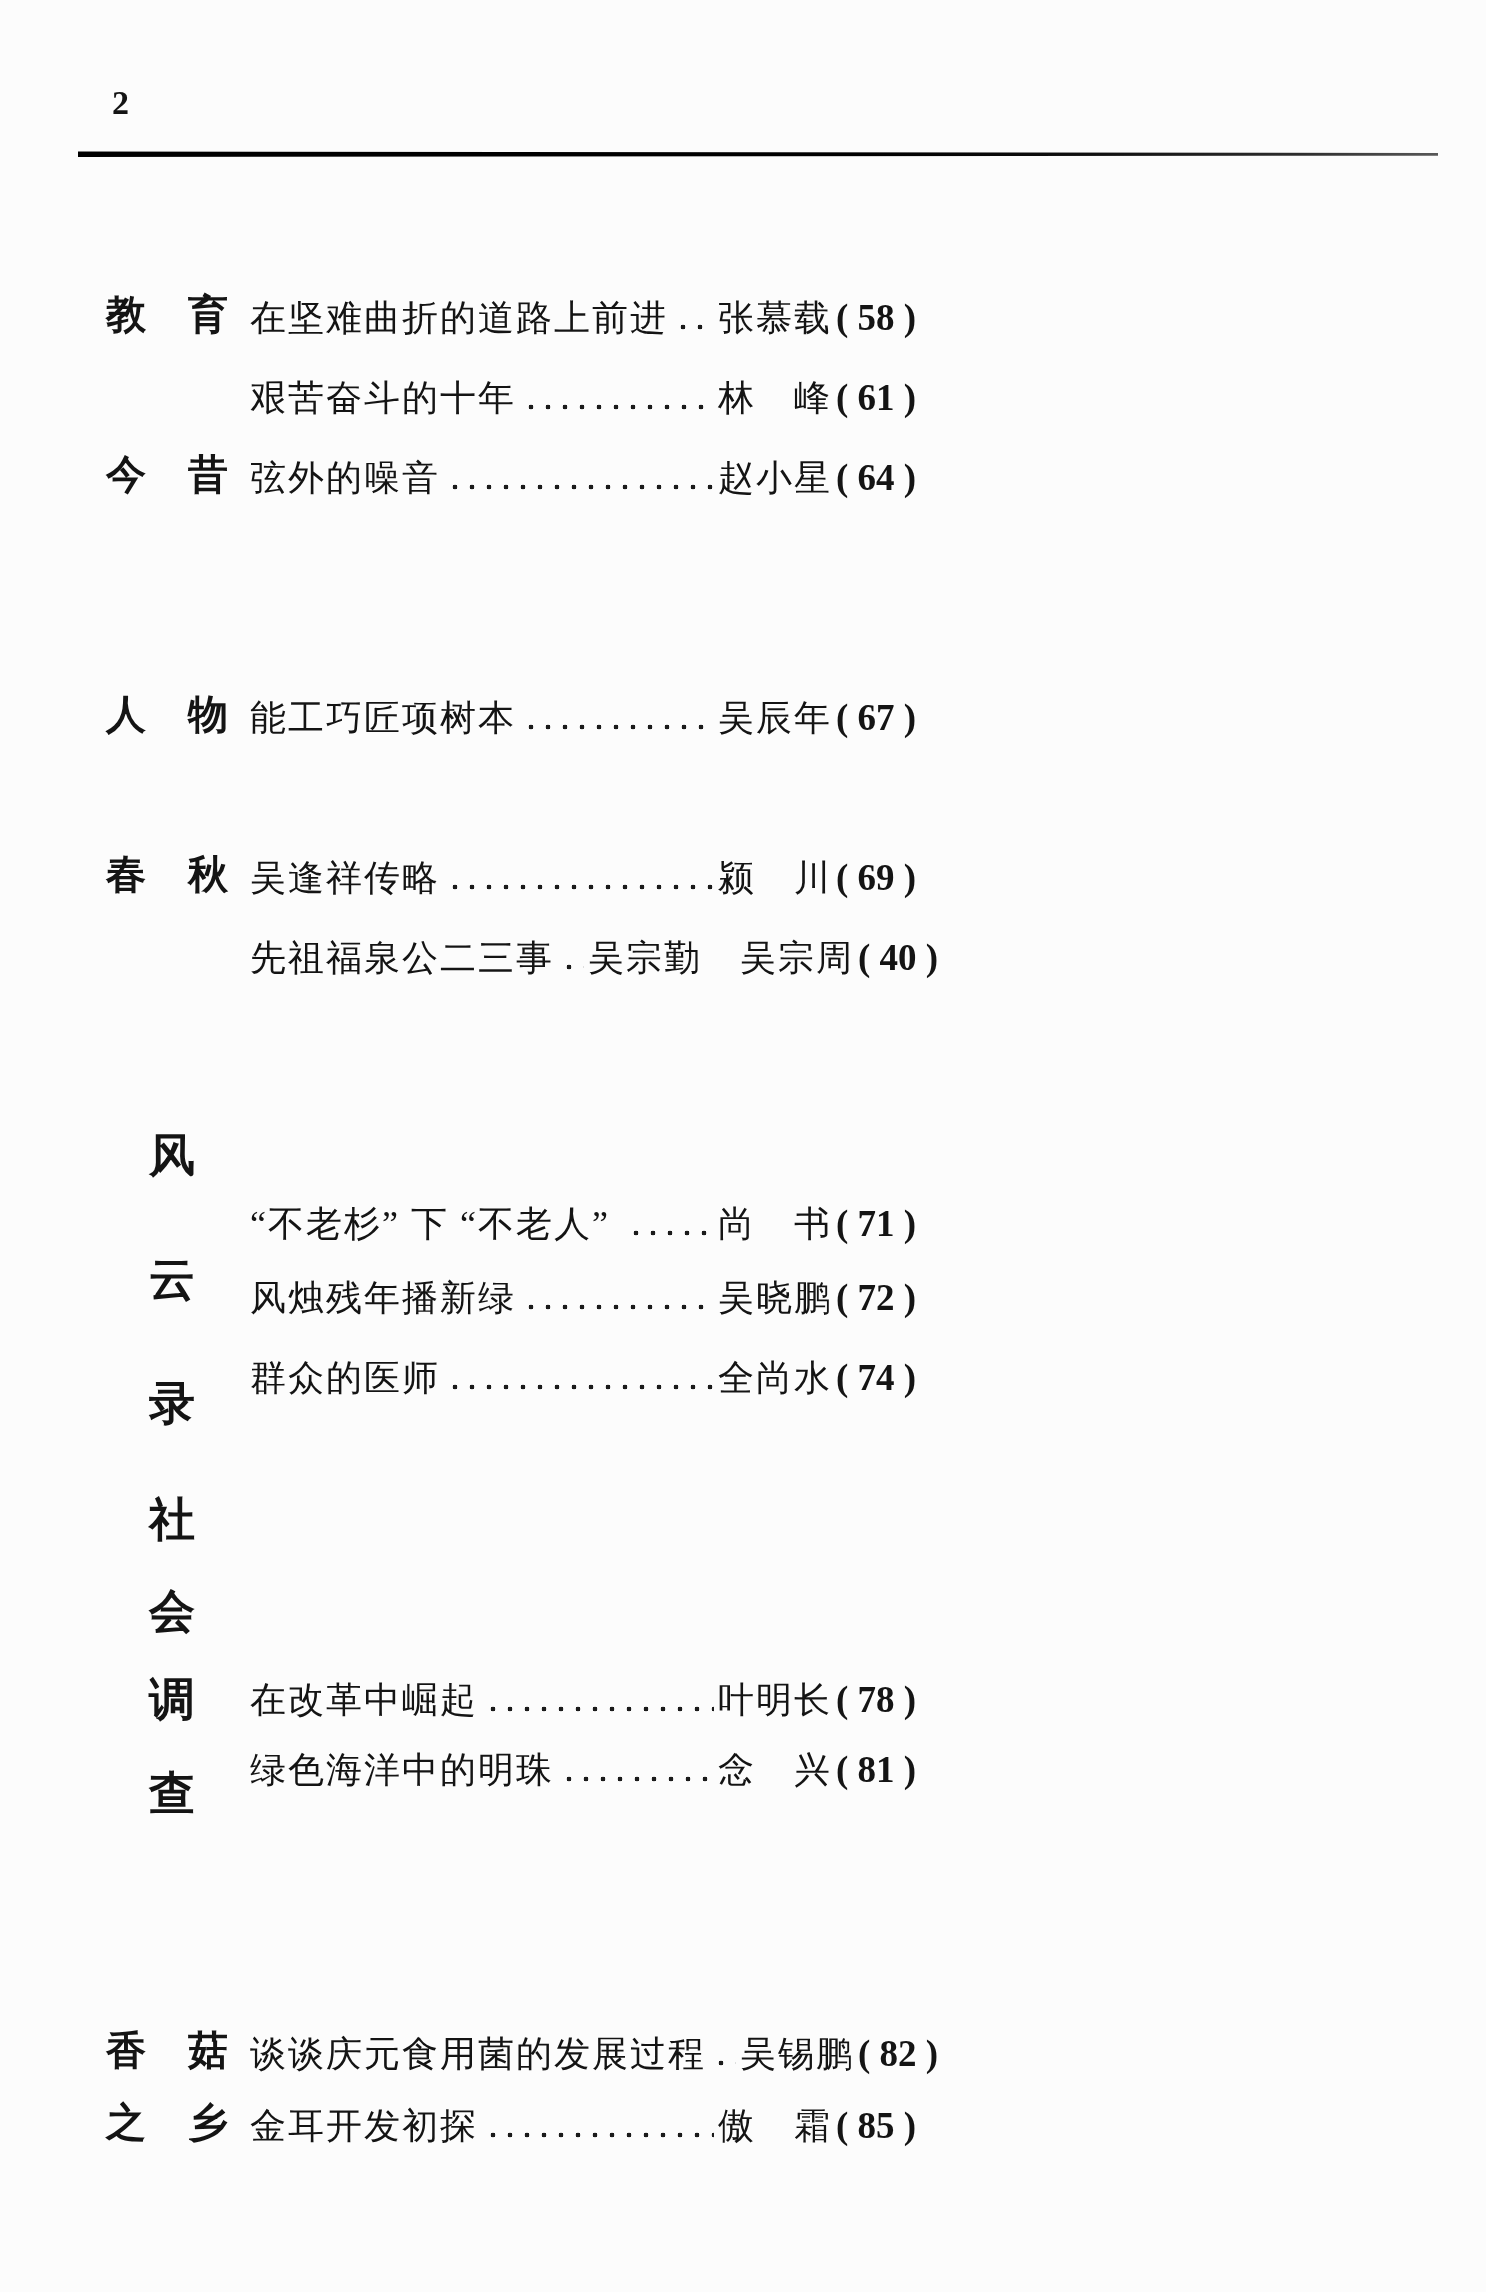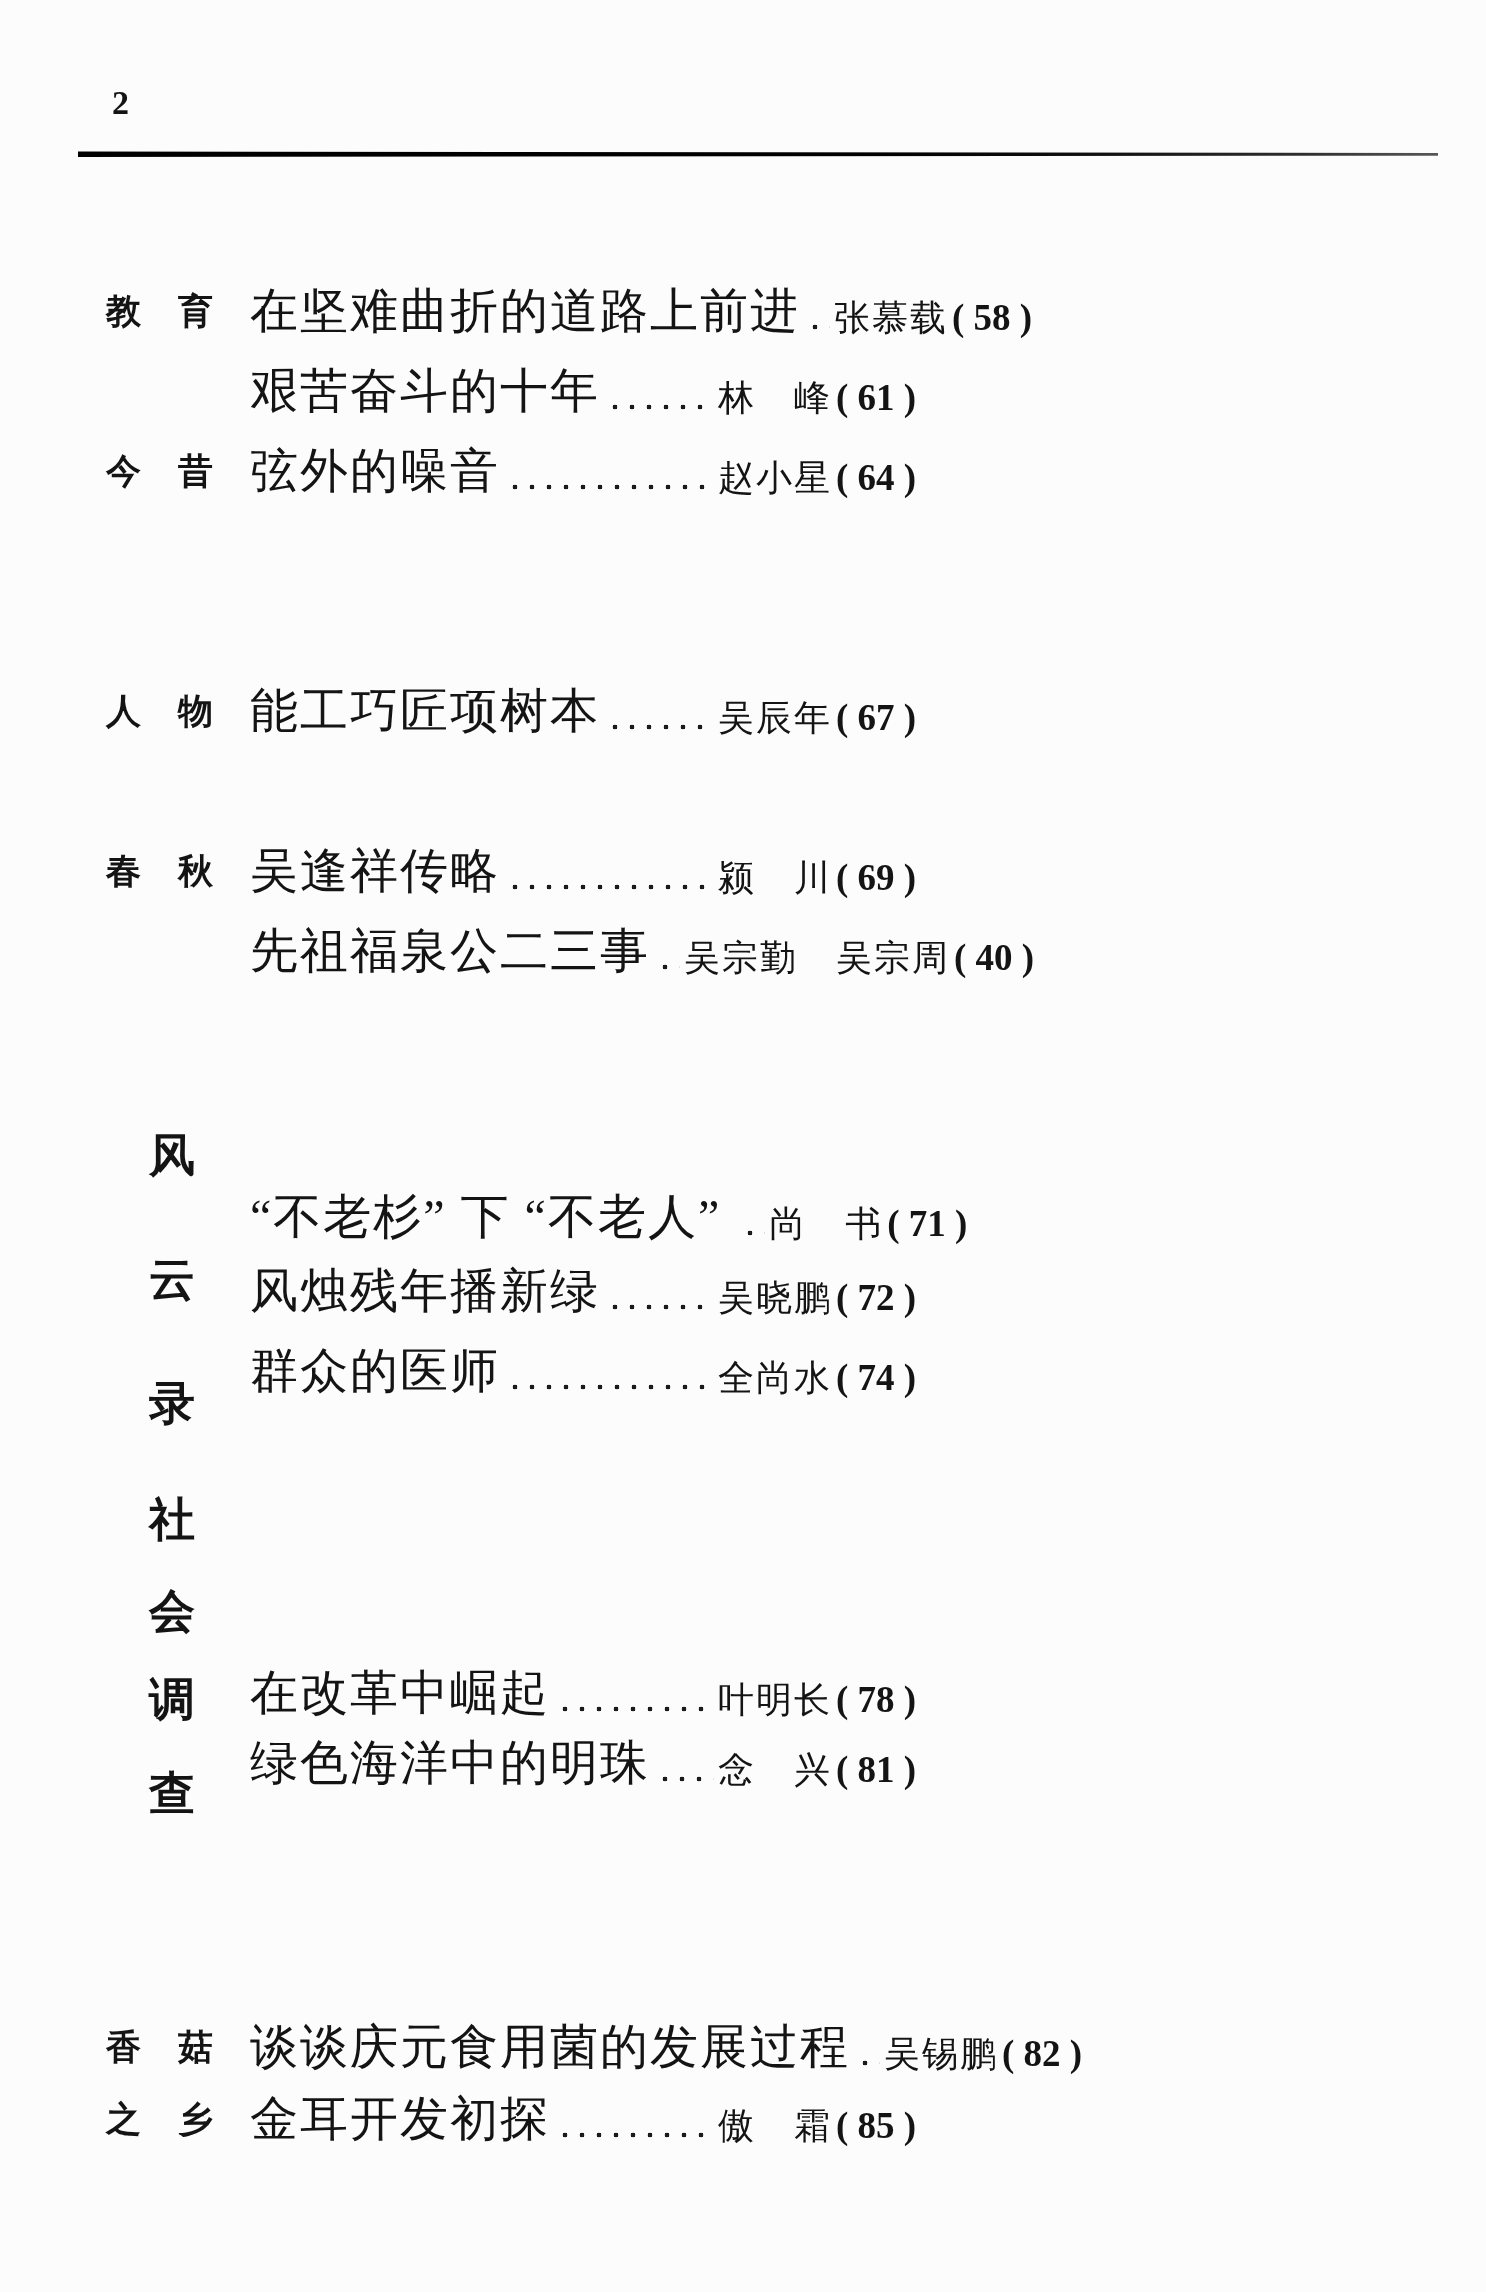--- a/index.html
+++ b/index.html
@@ -10,33 +10,33 @@
   }
   .pageno{position:absolute;left:112px;top:84px;font-size:34px;font-weight:700;}
   .rule{
     position:absolute;left:78px;top:151px;width:1360px;height:6px;
     background:linear-gradient(to right,#000 0%,#000 58%,#101010 75%,#2e2e2e 90%,#585858 100%);
     clip-path:polygon(0 10%,100% 32%,100% 78%,0 100%);
   }
   .hlabel{
     position:absolute;left:106px;
     font-family:"Liberation Sans","DejaVu Sans",sans-serif;
-    font-weight:900;font-size:35px;line-height:1.1;white-space:pre;
+    font-weight:900;font-size:40px;line-height:1.1;white-space:pre;
     letter-spacing:1px;
   }
   .vlabel{
     position:absolute;left:134px;width:76px;text-align:center;
     font-family:"Liberation Sans","DejaVu Sans",sans-serif;
     font-weight:900;font-size:46px;line-height:1;
   }
   .row{
     position:absolute;left:250px;width:692px;height:52px;
     display:flex;align-items:flex-end;
   }
-  .title{font-size:48px;line-height:1.2;letter-spacing:2px;white-space:pre;}
+  .title{font-size:36px;line-height:1.2;letter-spacing:2px;white-space:pre;}
   .leader{
     flex:1 1 auto;min-width:22px;height:8px;margin:0 4px 9px 8px;
     background-image:radial-gradient(circle 2.6px at 7px 4px,#1b1b1b 85%,rgba(0,0,0,0) 100%);
     background-size:17px 8px;background-repeat:repeat-x;background-position:left center;
   }
   .author{font-size:36px;line-height:1.2;letter-spacing:2px;white-space:pre;}
   .pno{
     font-size:37px;line-height:1.15;font-weight:600;white-space:pre;
     margin-left:4px;min-width:106px;
   }

